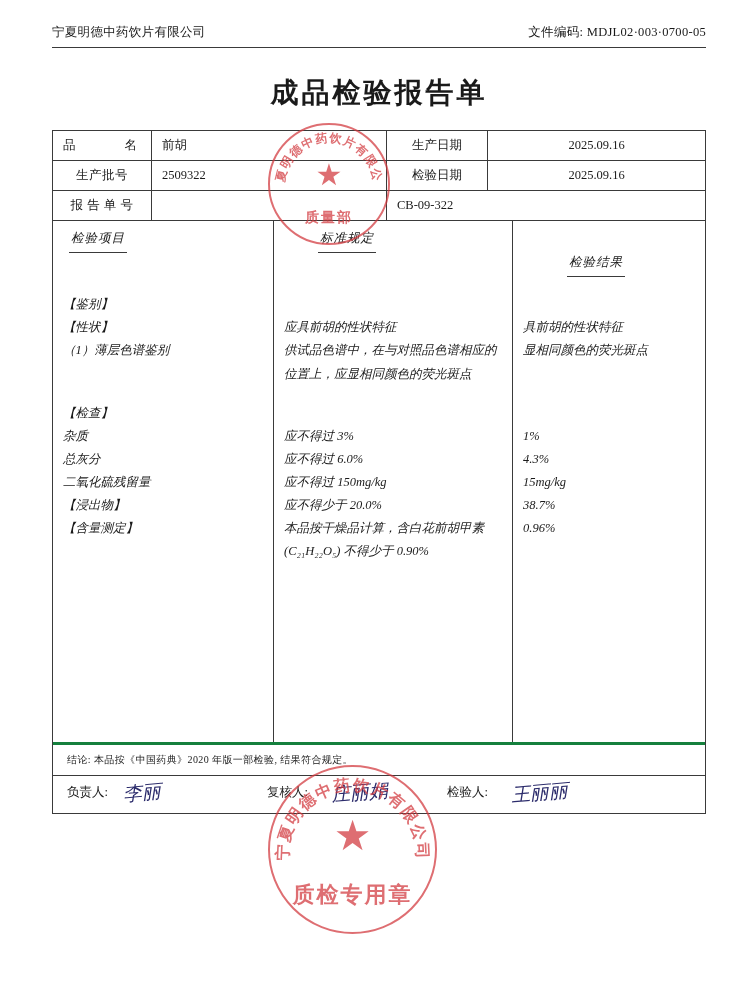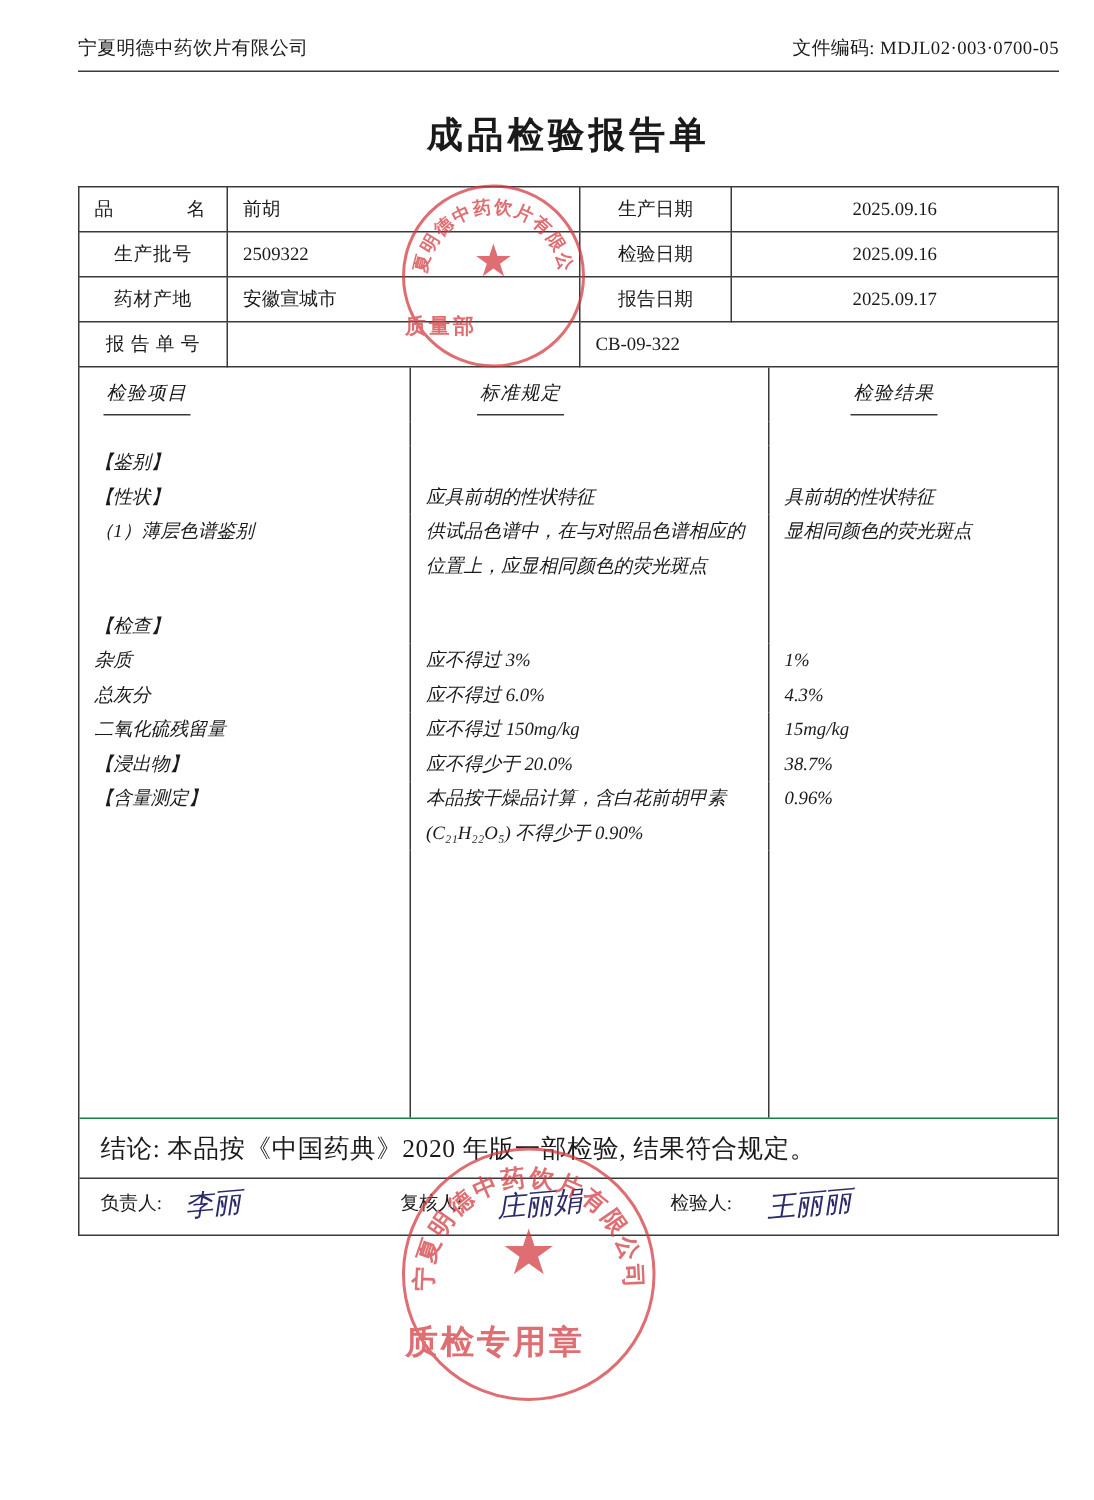--- a/index.html
+++ b/index.html
@@ -30,21 +30,21 @@
     font-size: 12.5px;
     letter-spacing: 0.3px;
     padding-bottom: 6px;
     border-bottom: 1px solid #3a3a3a;
   }
   .header-left { white-space: nowrap; }
   .header-right { white-space: nowrap; }
 
   .doc-title {
     text-align: center;
-    font-size: 24px;
+    font-size: 28px;
     font-weight: bold;
     letter-spacing: 3px;
     margin: 26px 0 18px 0;
   }
 
   
   table.info, table.main {
     border-collapse: collapse;
     width: 100%;
     table-layout: fixed;
@@ -86,29 +86,29 @@
     padding-top: 6px !important;
   }
   .colhead span {
     border-bottom: 1px solid #3a3a3a;
     padding: 0 2px 2px 2px;
     display: inline-block;
     letter-spacing: 1px;
   }
   .ch1 { margin-left: 6px; }
   .ch2 { margin-left: 34px; }
-  .ch3 { margin-left: 44px; }
+  .ch3 { margin-left: 44px; margin-top: 24px; }
 
   .rowtext { min-height: 23px; }
   .sec-gap { height: 16px; }
 
   
   .concl {
-    border-top: 1px solid #15803d;
-    font-size: 17px;
+    border-top: 3px solid #15803d;
+    font-size: 10px;
     padding: 8px 0 8px 14px;
     letter-spacing: 0.4px;
   }
   .sign-row {
     border-top: 1px solid #3a3a3a;
     display: flex;
     font-size: 12.5px;
     padding: 8px 0 10px 14px;
     position: relative;
     height: 38px;
@@ -164,21 +164,21 @@
     left: 0; top: 0; width: 100%; height: 100%;
   }
   .stamp .arc text {
     fill: #d2373c;
     font-family: "Liberation Serif", serif;
     font-weight: bold;
   }
   .stamp .bottom-text {
     position: absolute;
     width: 100%;
-    text-align: left;
+    text-align: center;
     font-weight: bold;
     letter-spacing: 2px;
   }
   .stamp-sm .bottom-text { bottom: 16px; font-size: 14px; }
   .stamp-lg .bottom-text { bottom: 22px; font-size: 22px; }
 </style>
 </head>
 <body>
 
 <div class="page">
@@ -201,26 +201,20 @@
         <td class="lbl2">生产日期</td>
         <td class="val2 val-c">2025.09.16</td>
       </tr>
       <tr>
         <td class="lbl">生产批号</td>
         <td class="val">2509322</td>
         <td class="lbl2">检验日期</td>
         <td class="val2 val-c">2025.09.16</td>
       </tr>
       <tr>
-        <td class="lbl">药材产地</td>
-        <td class="val">安徽宣城市</td>
-        <td class="lbl2">报告日期</td>
-        <td class="val2 val-c">2025.09.17</td>
-      </tr>
-      <tr>
         <td class="lbl">报 告 单 号</td>
         <td class="val"></td>
         <td colspan="2">CB-09-322</td>
       </tr>
     </tbody>
   </table>
 
   <div class="main-wrap">
     <table class="main">
       <tbody>

